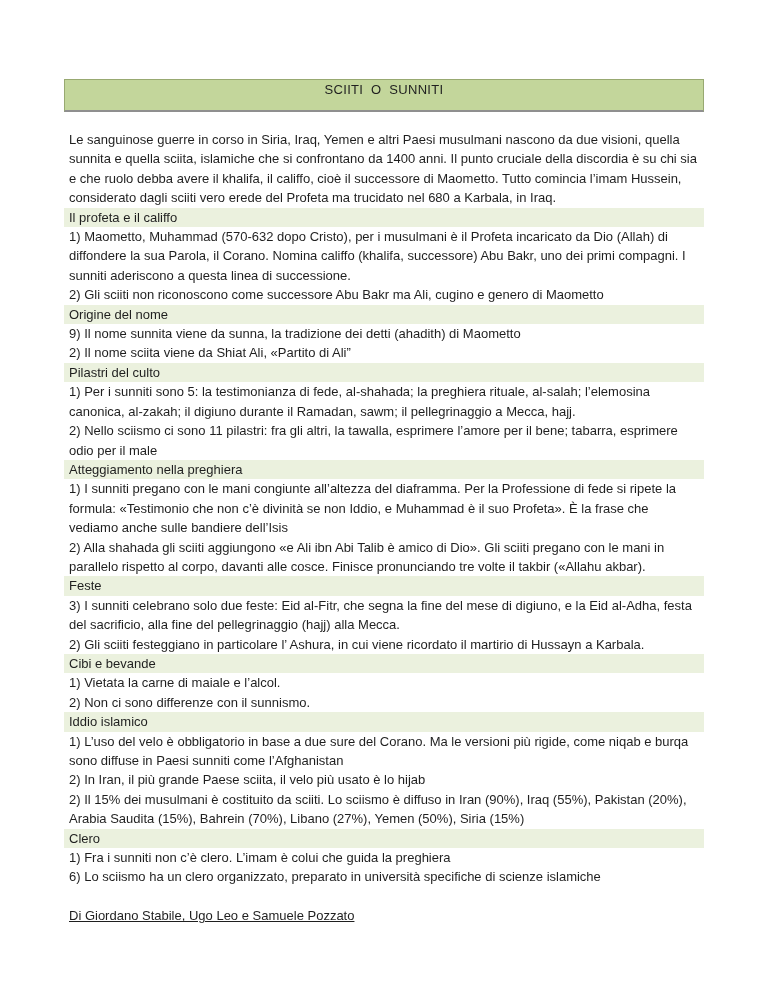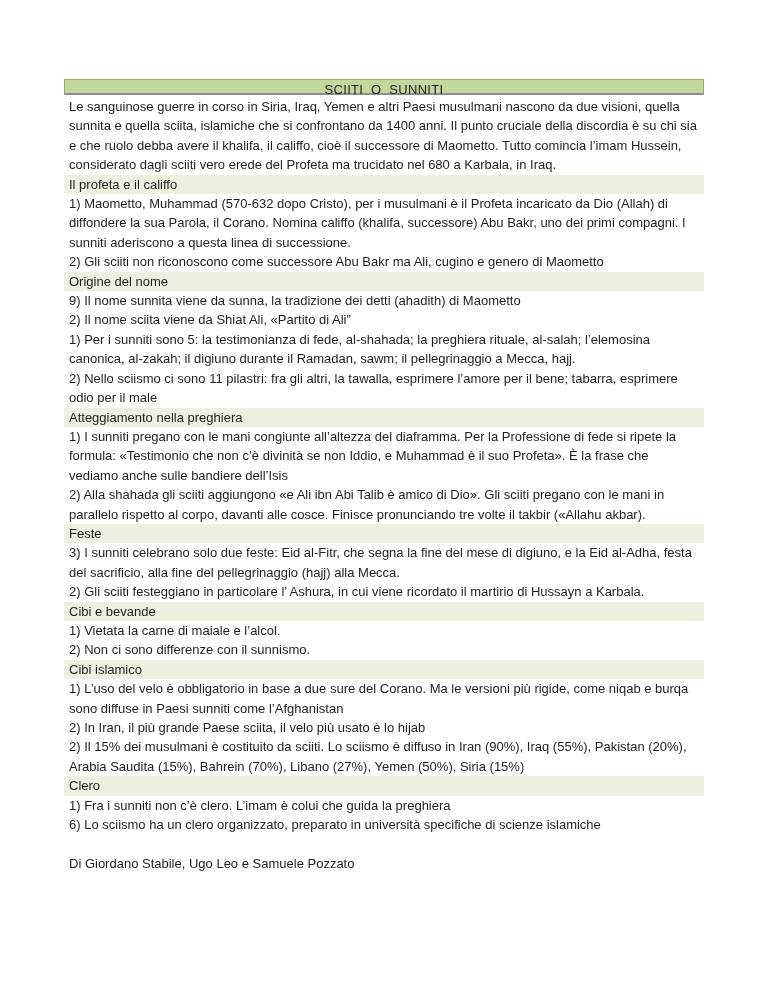--- a/index.html
+++ b/index.html
@@ -16,45 +16,46 @@
     top: 79px;
     width: 640px;
     font-family: "Liberation Sans", "DejaVu Sans", sans-serif;
     font-size: 13px;
     line-height: 19.4px;
     color: var(--text-color, #1f1f1f);
   }
   .title-bar {
     box-sizing: border-box;
     width: 100%;
-    height: 16px;
+    height: 33px;
     line-height: 19px;
     text-align: center;
     background: var(--title-bg, #c3d69b);
     border: 1px solid var(--title-border, #98a971);
     border-bottom: 2px solid #8f8f8f;
     white-space: pre;
     letter-spacing: 0.3px;
     font-size: 13px;
   }
   .para {
     margin: 0;
     padding: 0 4px 0 5px;
   }
   .intro {
-    margin-top: 2px;
+    margin-top: 18px;
   }
   .section-header {
     box-sizing: border-box;
     width: 100%;
     background: var(--header-bg, #ebf1de);
     padding: 0 16px 0 5px;
   }
   .byline {
     margin-top: 19.4px;
+    text-decoration: underline;
   }
 </style>
 </head>
 <body>
 
 <div class="doc">
   <div class="title-bar">SCIITI  O  SUNNITI</div>
 
   <p class="para intro">Le sanguinose guerre in corso in Siria, Iraq, Yemen e altri Paesi musulmani nascono da due visioni, quella sunnita e quella sciita, islamiche che si confrontano da 1400 anni. Il punto cruciale della discordia è su chi sia e che ruolo debba avere il khalifa, il califfo, cioè il successore di Maometto. Tutto comincia l’imam Hussein, considerato dagli sciiti vero erede del Profeta ma trucidato nel 680 a Karbala, in Iraq.</p>
 
@@ -65,20 +66,21 @@
         <p class="para">2) Gli sciiti non riconoscono come successore Abu Bakr ma Ali, cugino e genero di Maometto</p>
       </section>
 
   <section class="section">
     <div class="section-header">Origine del nome</div>
   <p class="para">9) Il nome sunnita viene da sunna, la tradizione dei detti (ahadith) di Maometto</p>
         <p class="para">2) Il nome sciita viene da Shiat Ali, «Partito di Ali”</p>
       </section>
 
   <section class="section">
+    <div class="section-header">Pilastri del culto</div>
   <p class="para">1) Per i sunniti sono 5: la testimonianza di fede, al-shahada; la preghiera rituale, al-salah; l’elemosina canonica, al-zakah; il digiuno durante il Ramadan, sawm; il pellegrinaggio a Mecca, hajj.</p>
         <p class="para">2) Nello sciismo ci sono 11 pilastri: fra gli altri, la tawalla, esprimere l’amore per il bene; tabarra, esprimere odio per il male</p>
       </section>
 
   <section class="section">
     <div class="section-header">Atteggiamento nella preghiera</div>
   <p class="para">1) I sunniti pregano con le mani congiunte all’altezza del diaframma. Per la Professione di fede si ripete la formula: «Testimonio che non c’è divinità se non Iddio, e Muhammad è il suo Profeta». È la frase che vediamo anche sulle bandiere dell’Isis</p>
         <p class="para">2) Alla shahada gli sciiti aggiungono «e Ali ibn Abi Talib è amico di Dio». Gli sciiti pregano con le mani in parallelo rispetto al corpo, davanti alle cosce. Finisce pronunciando tre volte il takbir («Allahu akbar).</p>
       </section>
 
@@ -88,21 +90,21 @@
         <p class="para">2) Gli sciiti festeggiano in particolare l’ Ashura, in cui viene ricordato il martirio di Hussayn a Karbala.</p>
       </section>
 
   <section class="section">
     <div class="section-header">Cibi e bevande</div>
   <p class="para">1) Vietata la carne di maiale e l’alcol.</p>
         <p class="para">2) Non ci sono differenze con il sunnismo.</p>
       </section>
 
   <section class="section">
-    <div class="section-header">Cibi islamico</div>
+    <div class="section-header">Iddio islamico</div>
   <p class="para">1) L’uso del velo è obbligatorio in base a due sure del Corano. Ma le versioni più rigide, come niqab e burqa sono diffuse in Paesi sunniti come l’Afghanistan</p>
         <p class="para">2) In Iran, il più grande Paese sciita, il velo più usato è lo hijab</p>
       </section>
 
   <section class="section">
         <p class="para">2) Il 15% dei musulmani è costituito da sciiti. Lo sciismo è diffuso in Iran (90%), Iraq (55%), Pakistan (20%), Arabia Saudita (15%), Bahrein (70%), Libano (27%), Yemen (50%), Siria (15%)</p>
       </section>
 
   <section class="section">
     <div class="section-header">Clero</div>

